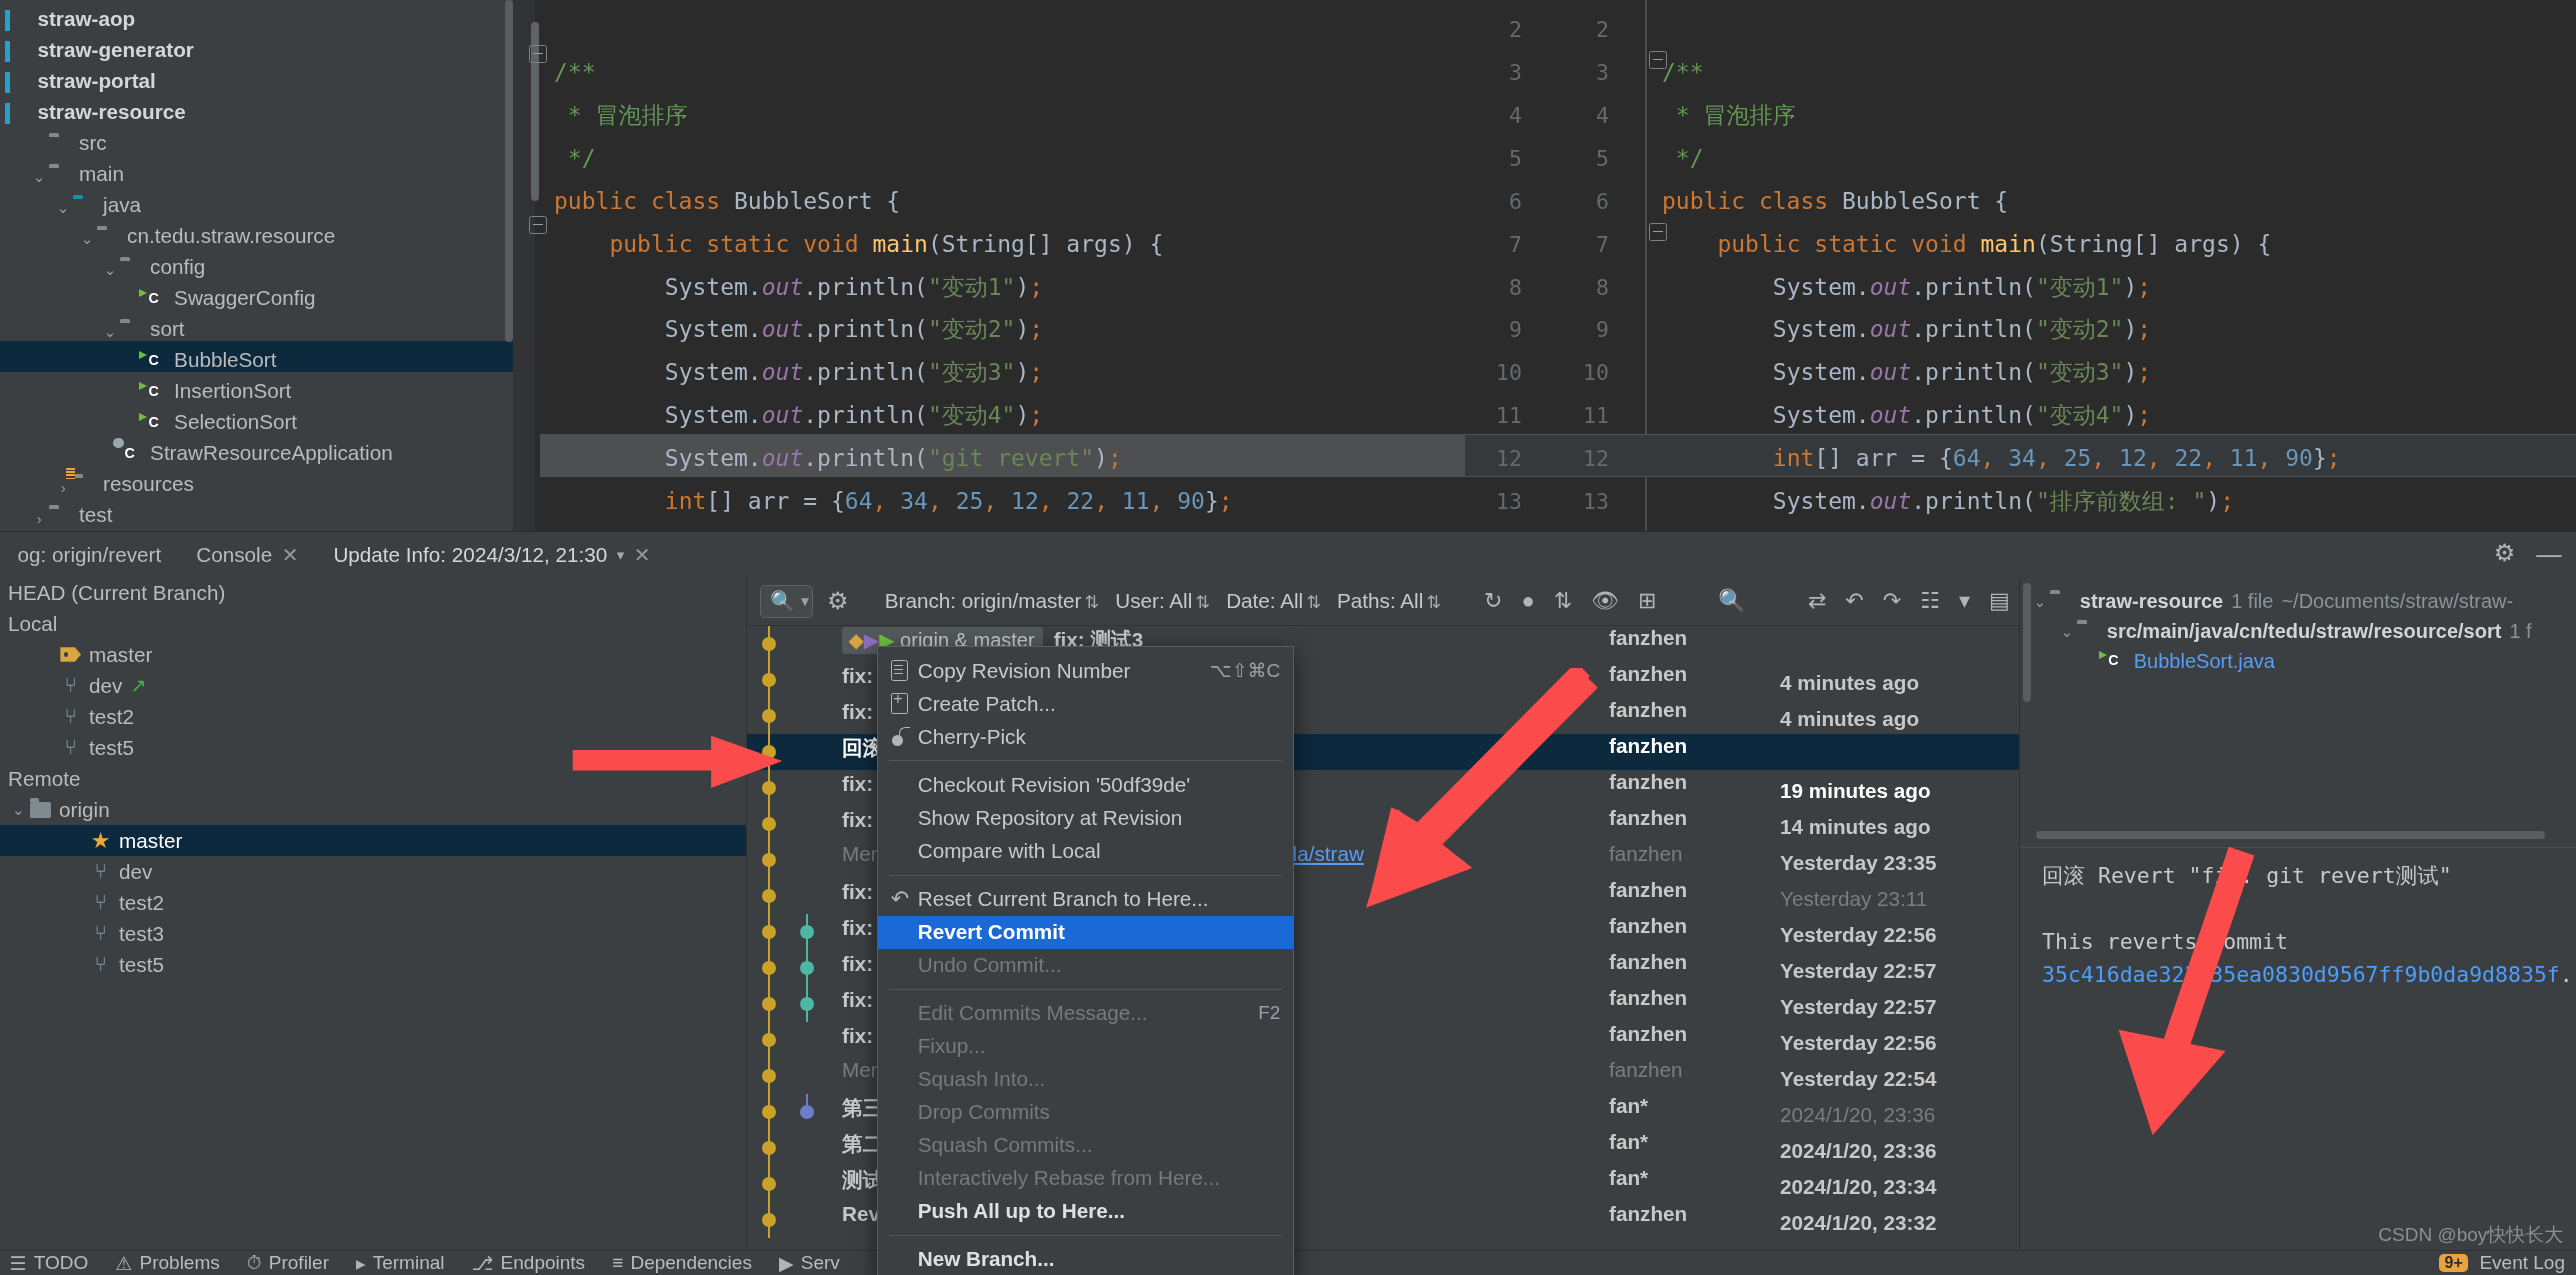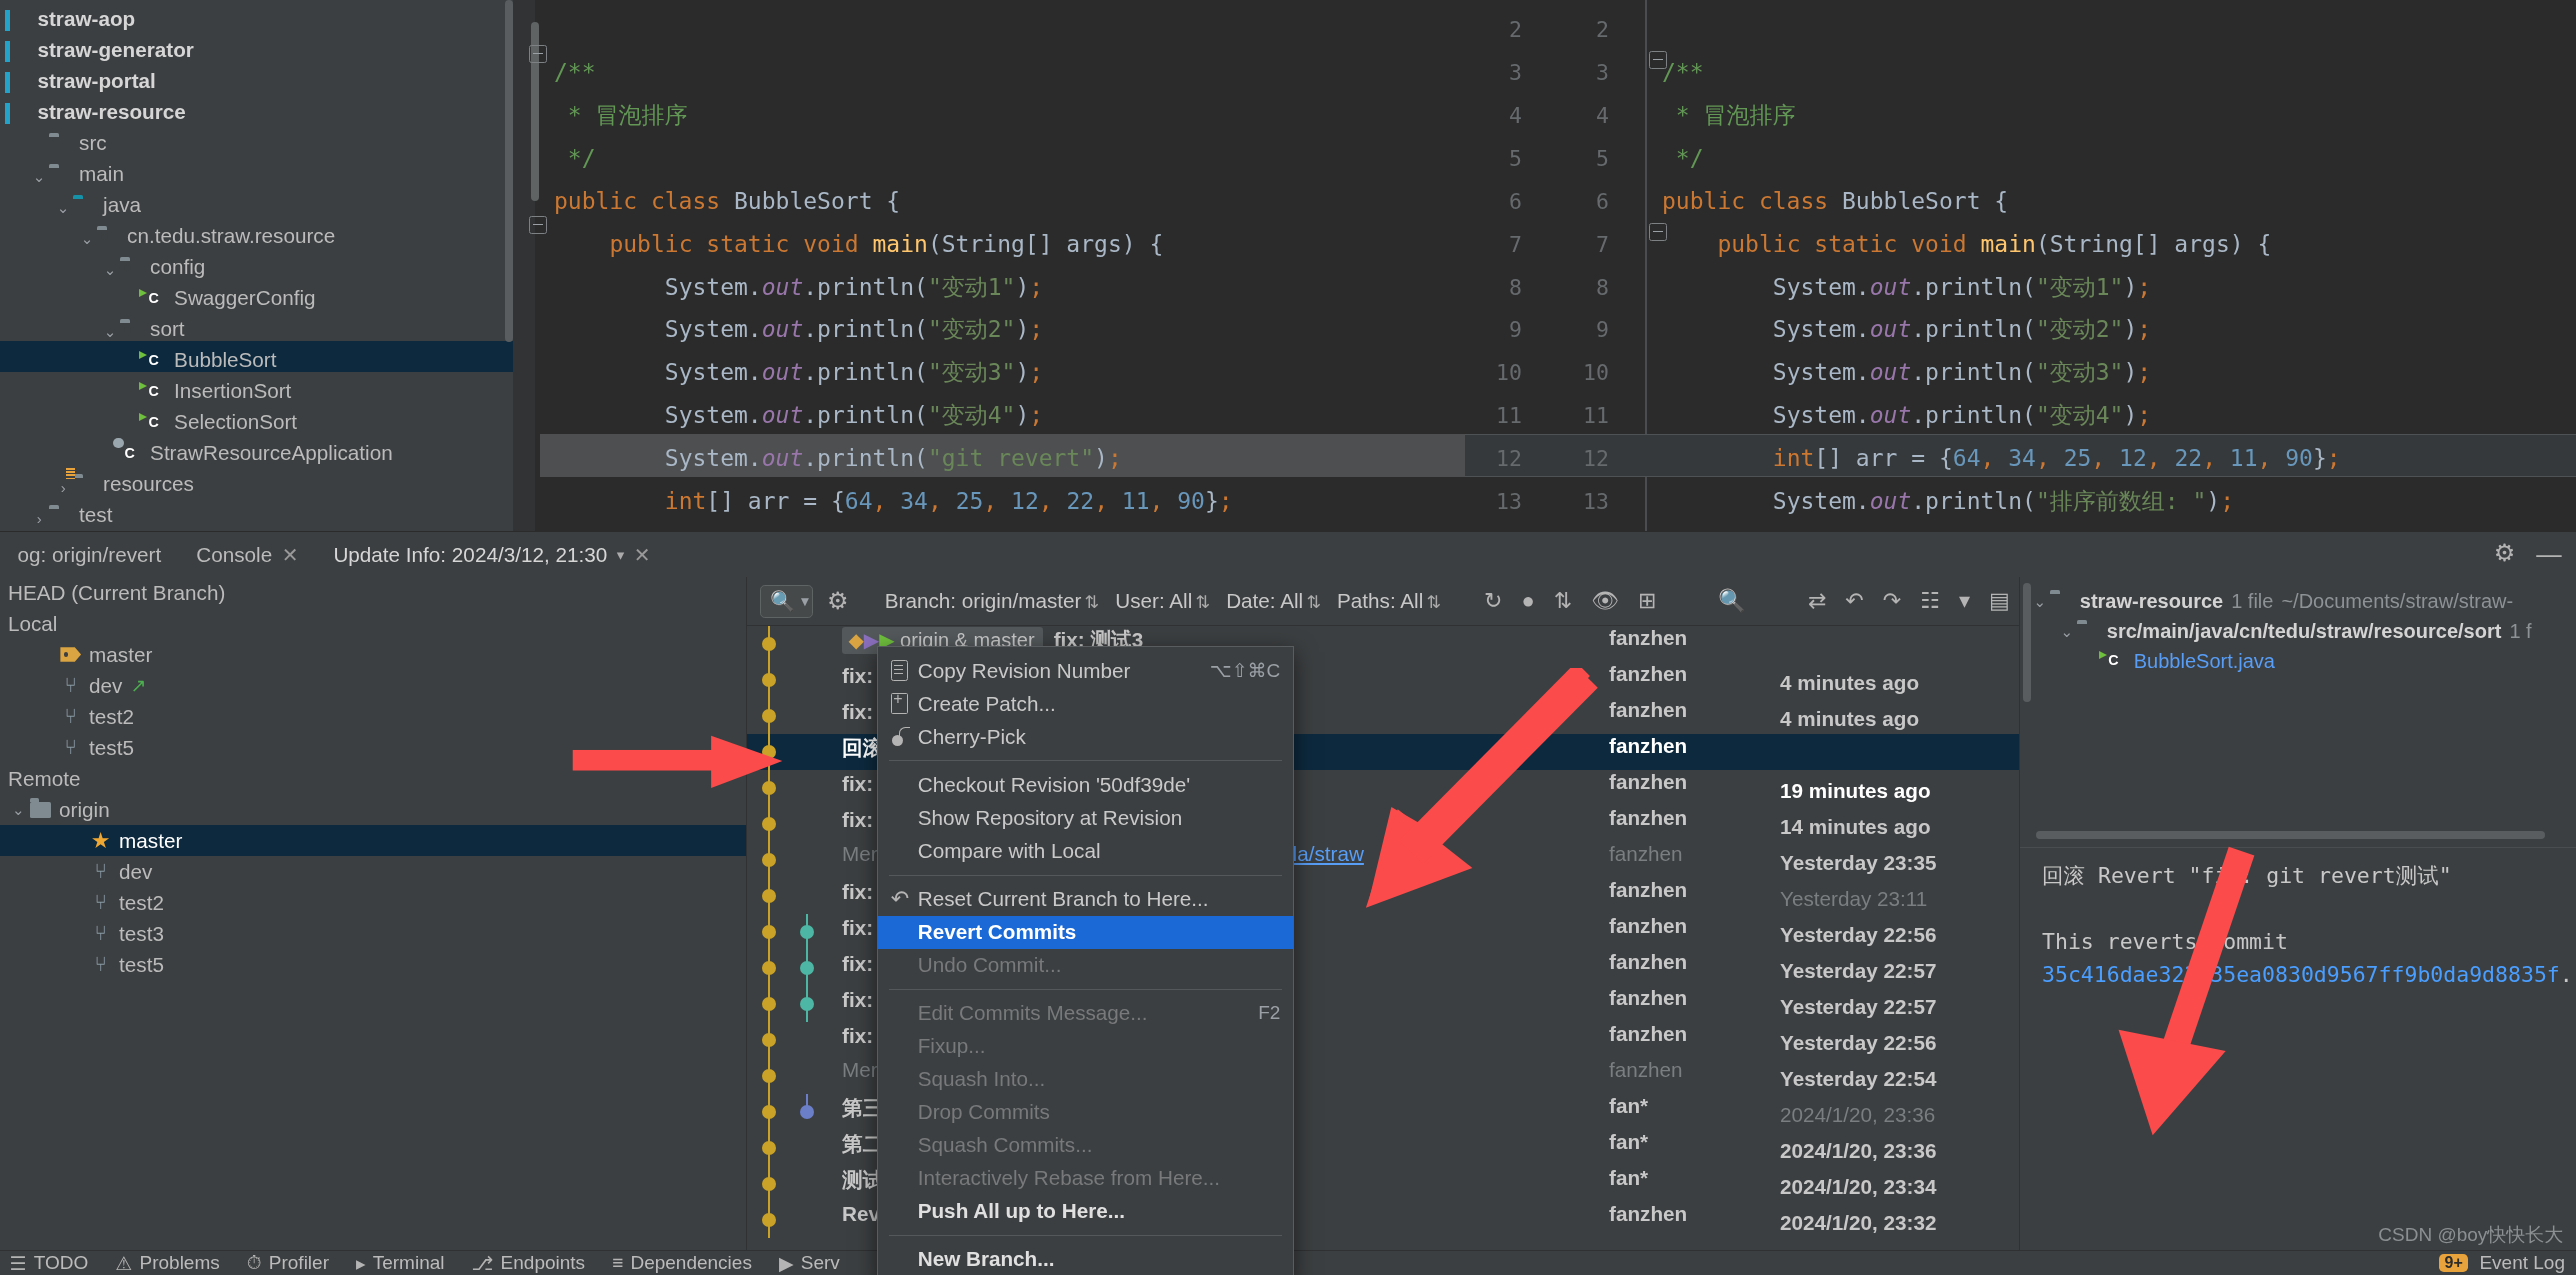--- a/index.html
+++ b/index.html
@@ -747,21 +747,21 @@
       </div>
       <div class="msep"></div>
       <div class="mi">
         <span class="mic">
           <span class="ic-undo">↶</span>
         </span>
         <span class="ml">Reset Current Branch to Here...</span>
       </div>
       <div class="mi hl">
         <span class="mic"></span>
-        <span class="ml">Revert Commits</span>
+        <span class="ml">Revert Commit</span>
       </div>
       <div class="mi disabled">
         <span class="mic"></span>
         <span class="ml">Undo Commit...</span>
       </div>
       <div class="msep"></div>
       <div class="mi disabled">
         <span class="mic"></span>
         <span class="ml">Edit Commits Message...</span>
         <span class="mk">F2</span>

